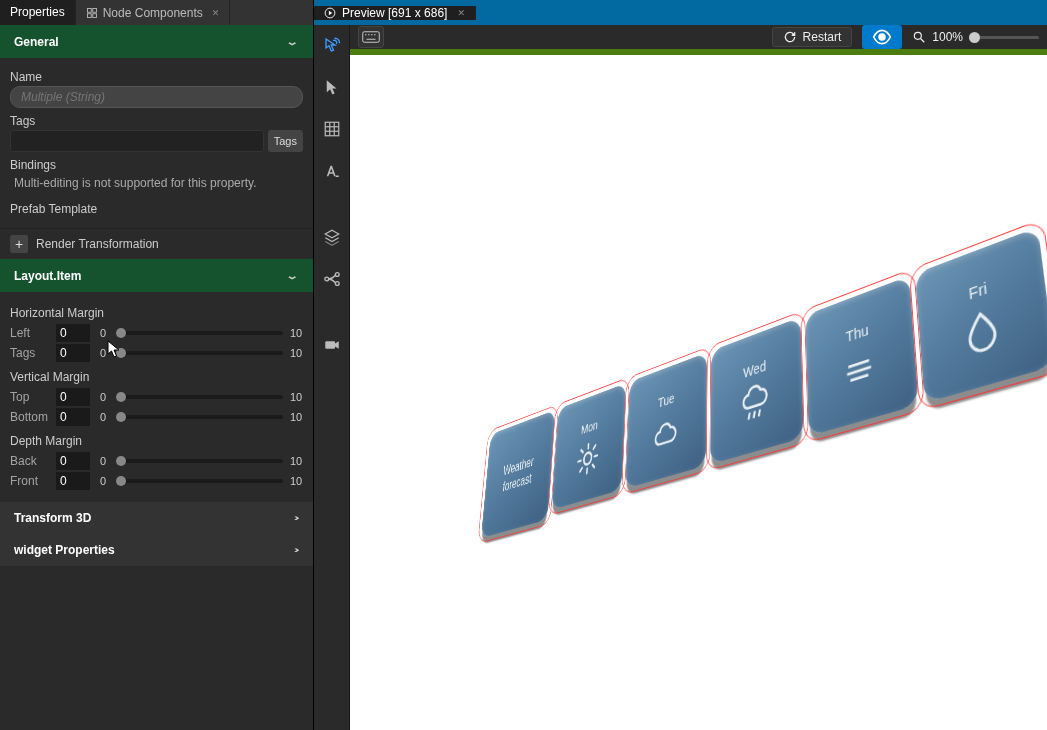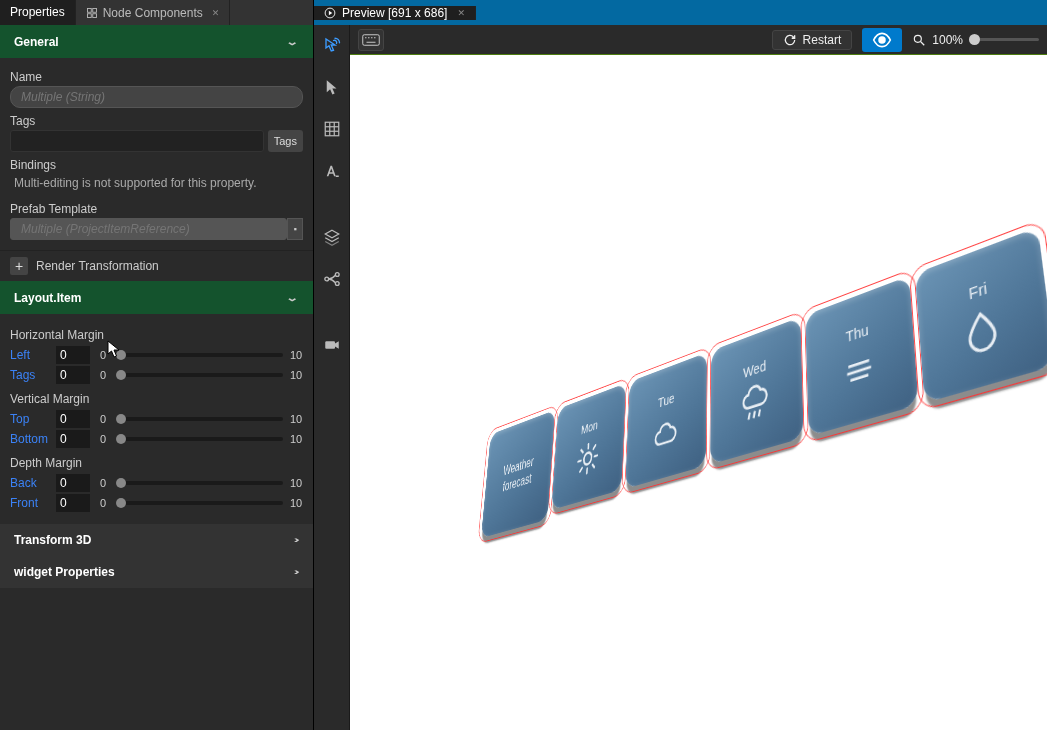--- a/index.html
+++ b/index.html
@@ -33,21 +33,21 @@
   
   .prefab-row { display: flex; align-items: stretch; }
   .prefab-row .text-input { flex: 1; background: #555; border-radius: 3px; font-style: italic; color: #ccc; }
   .prefab-row .dd { width: 16px; background: #444; border: 1px solid #555; display: flex; align-items: center; justify-content: center; font-size: 9px; color: #ccc; cursor: pointer; }
   
   .add-row { display: flex; align-items: center; gap: 8px; padding: 6px 10px; background: #2a2a2a; border-top: 1px solid #222; font-size: 12px; }
   .add-btn { width: 18px; height: 18px; background: #444; color: #ddd; display: flex; align-items: center; justify-content: center; font-size: 14px; cursor: pointer; border-radius: 2px; }
   
   .margin-group-label { font-size: 12px; color: #ccc; margin: 8px 0 4px 0; }
   .margin-row { display: flex; align-items: center; gap: 6px; font-size: 12px; margin: 2px 0; }
-  .margin-row .side { width: 40px; color: #3b82f6; }
+  .margin-row .side { width: 40px; color: #a3a3a3; }
   .margin-row .val { width: 34px; background: #1a1a1a; border: none; color: #fff; padding: 2px 4px; font-size: 12px; }
   .margin-row .min, .margin-row .max { width: 14px; text-align: center; color: #ccc; font-size: 11px; }
   .slider-track { flex: 1; height: 4px; background: #1a1a1a; border-radius: 2px; position: relative; }
   .slider-thumb { position: absolute; left: 0; top: -3px; width: 10px; height: 10px; border-radius: 50%; background: #888; }
   
   
   .right-panel { flex: 1; display: flex; flex-direction: column; background: #2a2a2a; }
   .preview-tabs { display: flex; background: #0369a1; height: 25px; align-items: center; font-size: 12px; }
   .preview-tab { display: flex; align-items: center; gap: 6px; padding: 0 10px; background: #1f1f1f; color: #fff; border-right: 1px solid #222; }
   .preview-tab svg { width: 12px; height: 12px; }
@@ -55,21 +55,21 @@
   
   .preview-body { flex: 1; display: flex; }
   
   .tool-column { width: 36px; background: #2a2a2a; border-right: 1px solid #1a1a1a; display: flex; flex-direction: column; align-items: center; padding-top: 6px; gap: 14px; }
   .tool-btn { width: 28px; height: 28px; display: flex; align-items: center; justify-content: center; color: #bbb; cursor: pointer; border-radius: 3px; }
   .tool-btn.active { color: #3d9cff; }
   .tool-btn svg { width: 18px; height: 18px; }
   .tool-sep { height: 10px; }
   
   .canvas-wrap { flex: 1; display: flex; flex-direction: column; }
-  .canvas-toolbar { height: 30px; background: #2a2a2a; border-bottom: 1px solid #4d7c0f; display: flex; align-items: center; padding: 0 8px; gap: 10px; }
+  .canvas-toolbar { height: 30px; background: #2a2a2a; border-bottom: 6px solid #4d7c0f; display: flex; align-items: center; padding: 0 8px; gap: 10px; }
   .tb-left { display: flex; gap: 8px; }
   .kbd-btn { width: 26px; height: 22px; background: #333; border: 1px solid #444; border-radius: 3px; display: flex; align-items: center; justify-content: center; color: #ccc; cursor: pointer; }
   .tb-spacer { flex: 1; }
   .restart-btn { display: flex; align-items: center; gap: 6px; background: #333; border: 1px solid #444; border-radius: 3px; padding: 2px 10px; color: #eee; font-size: 12px; cursor: pointer; }
   .eye-btn { width: 40px; height: 24px; background: #007acc; border-radius: 3px; display: flex; align-items: center; justify-content: center; color: #fff; cursor: pointer; }
   .zoom-group { display: flex; align-items: center; gap: 6px; color: #eee; font-size: 12px; }
   .zoom-group svg { width: 14px; height: 14px; }
   .zoom-slider { width: 70px; height: 3px; background: #555; position: relative; border-radius: 2px; }
   .zoom-slider .thumb { position: absolute; left: 0; top: -4px; width: 11px; height: 11px; border-radius: 50%; background: #ccc; }
   
@@ -133,24 +133,20 @@
       <span class="field-label">Tags</span>
       <div class="tags-row">
         <div class="tag-field"></div>
         <button class="tags-btn">Tags</button>
       </div>
 
       <span class="field-label">Bindings</span>
       <div class="note">Multi-editing is not supported for this property.</div>
 
       <span class="field-label">Prefab Template</span>
-      <div class="prefab-row">
-        <input class="text-input" placeholder="Multiple (ProjectItemReference)" style="">
-        <div class="dd">▪</div>
-      </div>
     </div>
 
     <div class="add-row">
       <div class="add-btn">+</div>
       <span>Render Transformation</span>
     </div>
 
     <div class="section-header">
       <span>Layout.Item</span>
       <span class="chevron">⌄</span>

